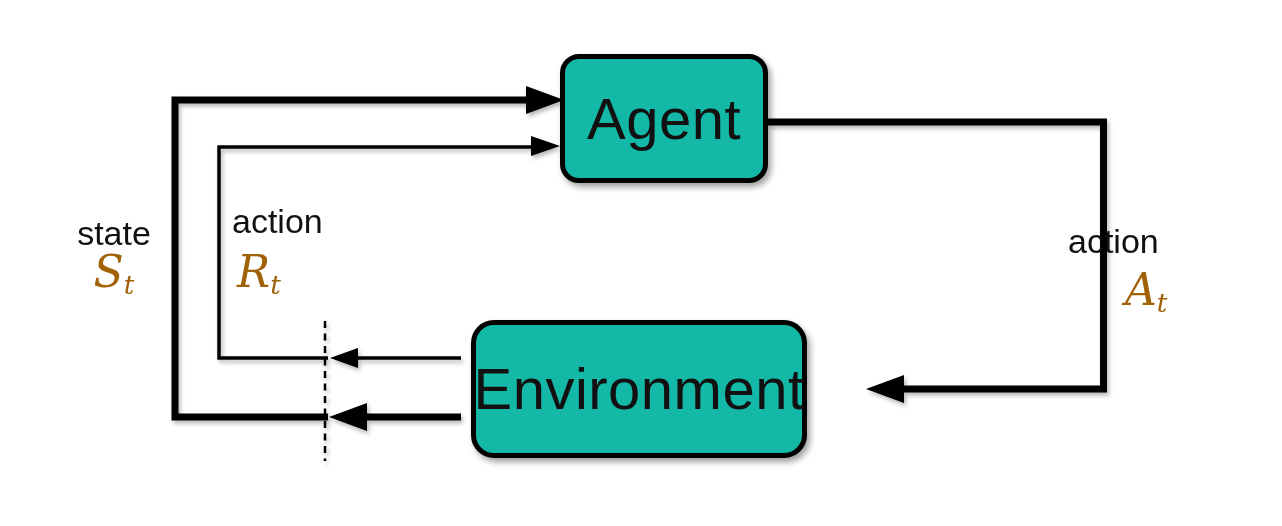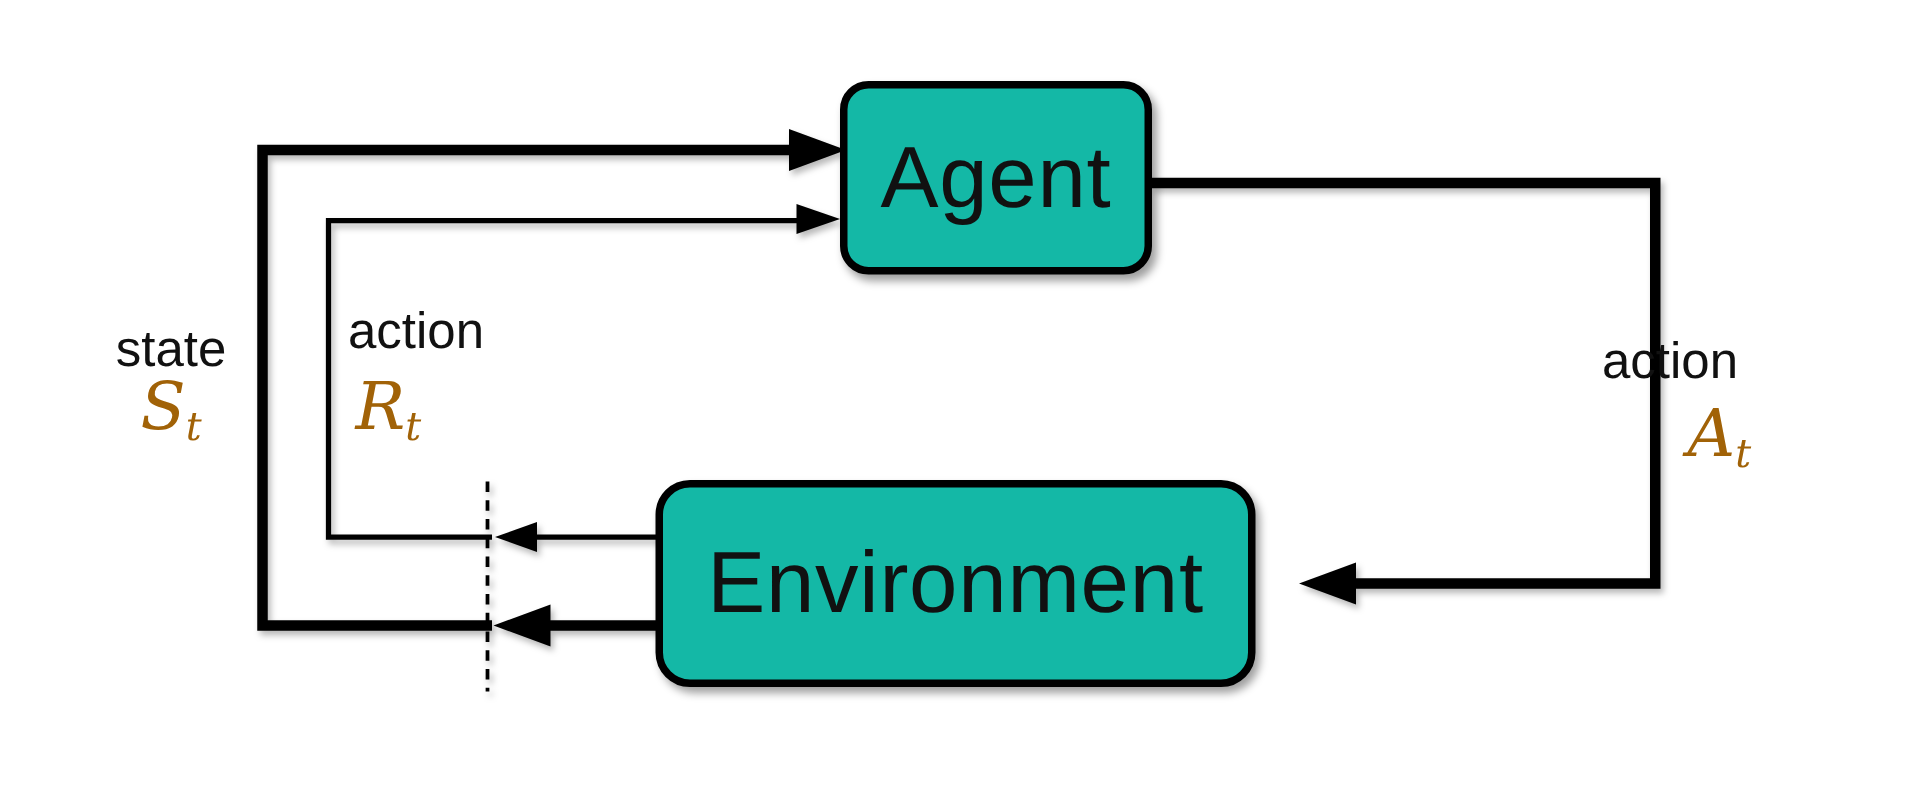--- a/index.html
+++ b/index.html
@@ -38,23 +38,23 @@
     line-height: 1;
   }
   .agent-box {
     left: 560px;
     top: 54px;
     width: 208px;
     height: 129px;
     border-radius: 19px;
   }
   .environment-box {
-    left: 437px;
+    left: 471px;
     top: 320px;
-    width: 400px;
+    width: 336px;
     height: 138px;
     border-radius: 23px;
   }
   .word-label {
     position: absolute;
     font-size: 34px;
     line-height: 1;
     color: #111111;
     white-space: nowrap;
   }

